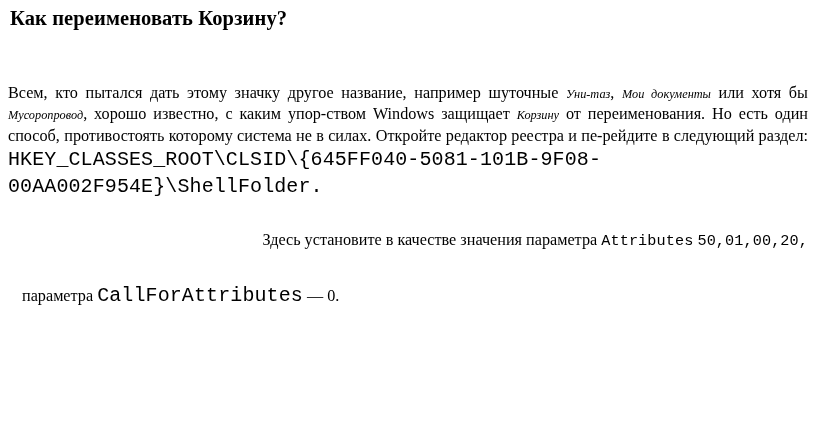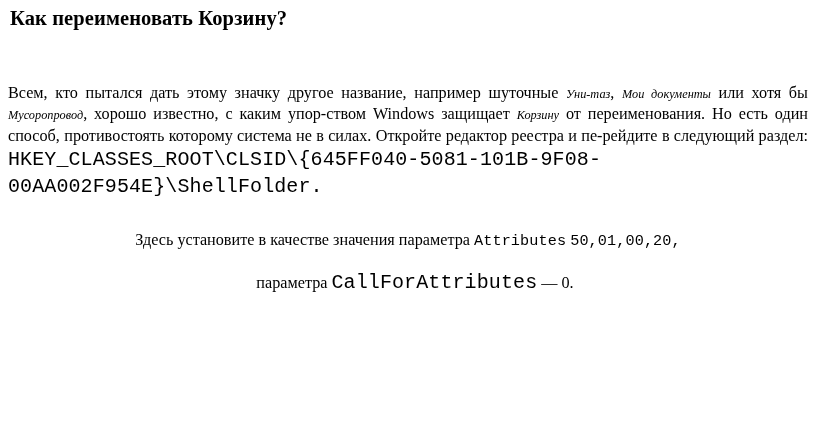--- a/index.html
+++ b/index.html
@@ -45,33 +45,32 @@
     font-family: "Liberation Serif", serif;
     margin-top: 36px;
   }
   .mono {
     font-family: "Liberation Mono", monospace;
     font-size: 20px;
     letter-spacing: 0.1px;
   }
   .para-center {
     margin-top: 30px;
-    text-align: center;
+    text-align: right;
     font-size: 16.2px;
     line-height: 1.33;
   }
   .para-center .mono {
     font-size: 15.2px;
   }
   .para-3 {
-    margin-top: 18px;
+    margin-top: 31px;
     font-size: 16.2px;
     line-height: 1.33;
     padding-left: 14px;
-    text-align: center;
   }
   .para-4 {
     margin-top: 32px;
     font-size: 16.2px;
     line-height: 1.33;
     text-align: justify;
   }
 </style>
 </head>
 <body>

